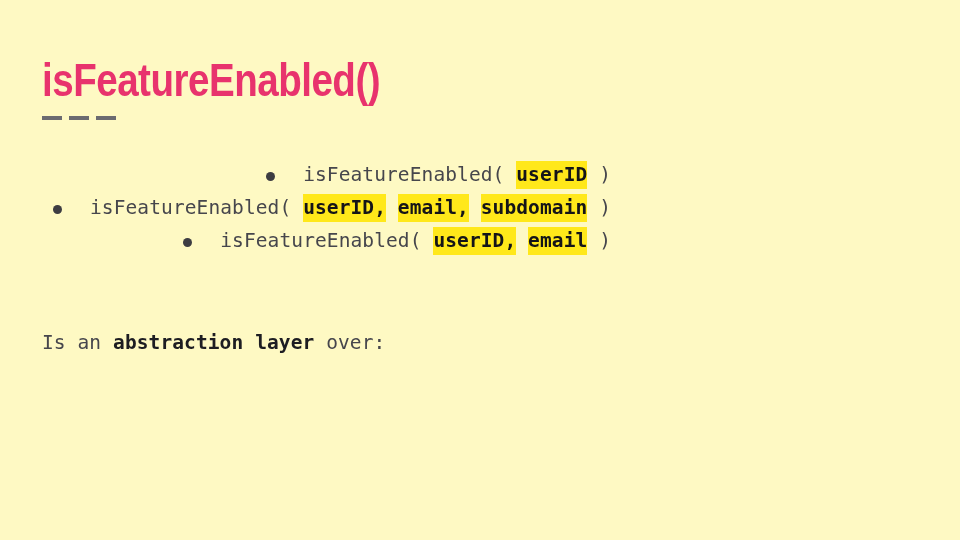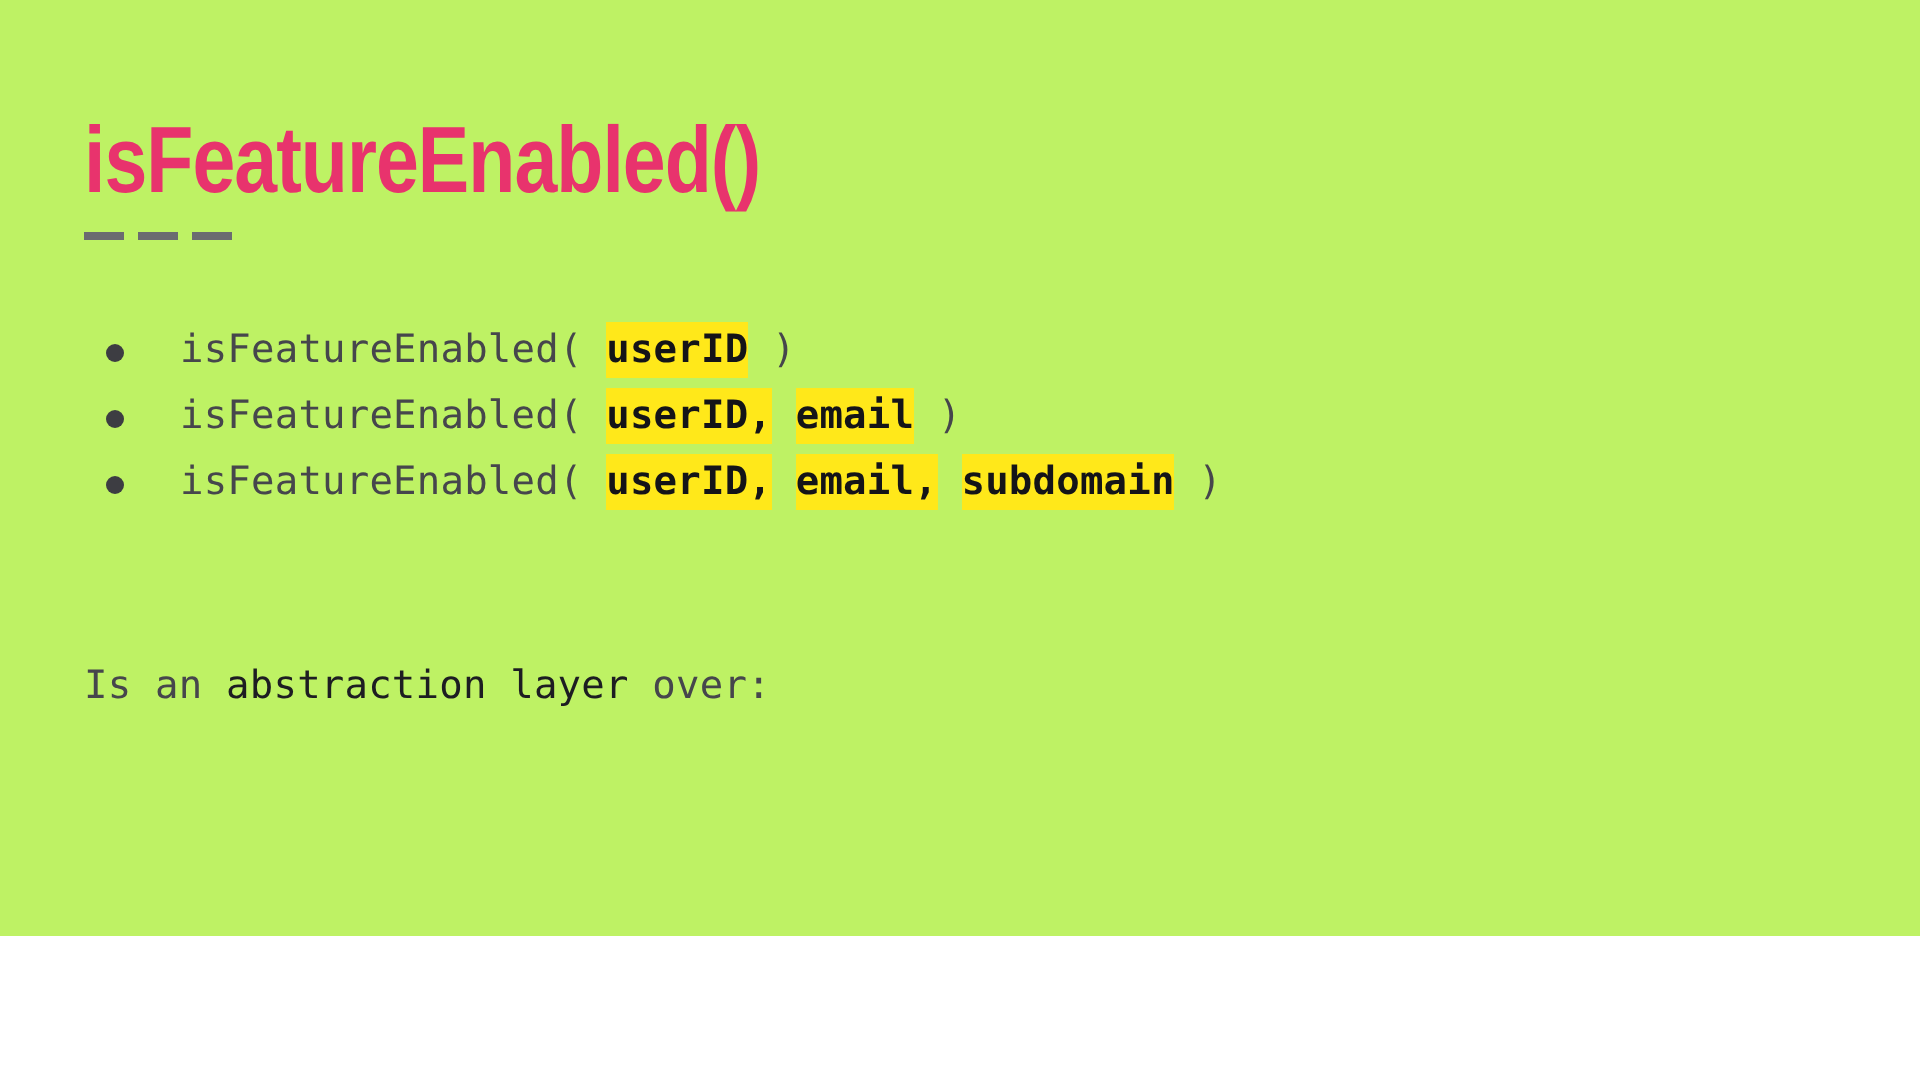--- a/index.html
+++ b/index.html
@@ -11,22 +11,22 @@
     width: 960px;
     height: 540px;
     overflow: hidden;
     font-family: "DejaVu Sans Mono", monospace;
     -webkit-font-smoothing: antialiased;
   }
 
   #slide {
     position: relative;
     width: 960px;
-    height: 468px;
-    background: #bef264;
+    height: 540px;
+    background: #fef9c3;
     box-sizing: border-box;
   }
 
   
   .title {
     position: absolute;
     left: 42px;
     top: 54px;
     font-family: "Liberation Sans Narrow", "Liberation Sans", sans-serif;
     font-weight: bold;
@@ -65,20 +65,21 @@
     list-style: none;
   }
   #list-a { top: 162px; }
   #list-b { top: 375px; }
 
   .code-item {
     display: flex;
     align-items: baseline;
     height: 33px;
     white-space: nowrap;
+    justify-content: flex-end;
   }
   .bullet {
     display: inline-block;
     width: 48px;
     flex: 0 0 48px;
     position: relative;
     height: 0;
   }
   .bullet::before {
     content: "";
@@ -111,21 +112,21 @@
     left: 42px;
     top: 330px;
     font-family: "DejaVu Sans Mono", monospace;
     font-size: 19.5px;
     line-height: 26px;
     color: #46464c;
     white-space: nowrap;
     letter-spacing: 0.1px;
   }
   .mid-line .strong {
-    font-weight: normal;
+    font-weight: bold;
     color: #1d1d22;
     margin-top: 29px;
   }
 </style>
 </head>
 <body>
 
 <div id="slide">
 
   <div class="title">isFeatureEnabled()</div>
@@ -136,25 +137,25 @@
     <span class="dash"></span>
   </div>
 
   <ul class="code-list" id="list-a">
       <li class="code-item">
         <span class="bullet"></span>
         <span class="code-text"><span>isFeatureEnabled( </span><span class="hl">userID</span><span> )</span></span>
       </li>
       <li class="code-item">
         <span class="bullet"></span>
-        <span class="code-text"><span>isFeatureEnabled( </span><span class="hl">userID,</span><span> </span><span class="hl">email</span><span> )</span></span>
+        <span class="code-text"><span>isFeatureEnabled( </span><span class="hl">userID,</span><span> </span><span class="hl">email,</span><span> </span><span class="hl">subdomain</span><span> )</span></span>
       </li>
       <li class="code-item">
         <span class="bullet"></span>
-        <span class="code-text"><span>isFeatureEnabled( </span><span class="hl">userID,</span><span> </span><span class="hl">email,</span><span> </span><span class="hl">subdomain</span><span> )</span></span>
+        <span class="code-text"><span>isFeatureEnabled( </span><span class="hl">userID,</span><span> </span><span class="hl">email</span><span> )</span></span>
       </li>
     </ul>
 
   <div class="mid-line"><span>Is an </span><span class="strong">abstraction layer</span><span> over:</span></div>
 
   <ul class="code-list" id="list-b">
     </ul>
 
 </div>
 

